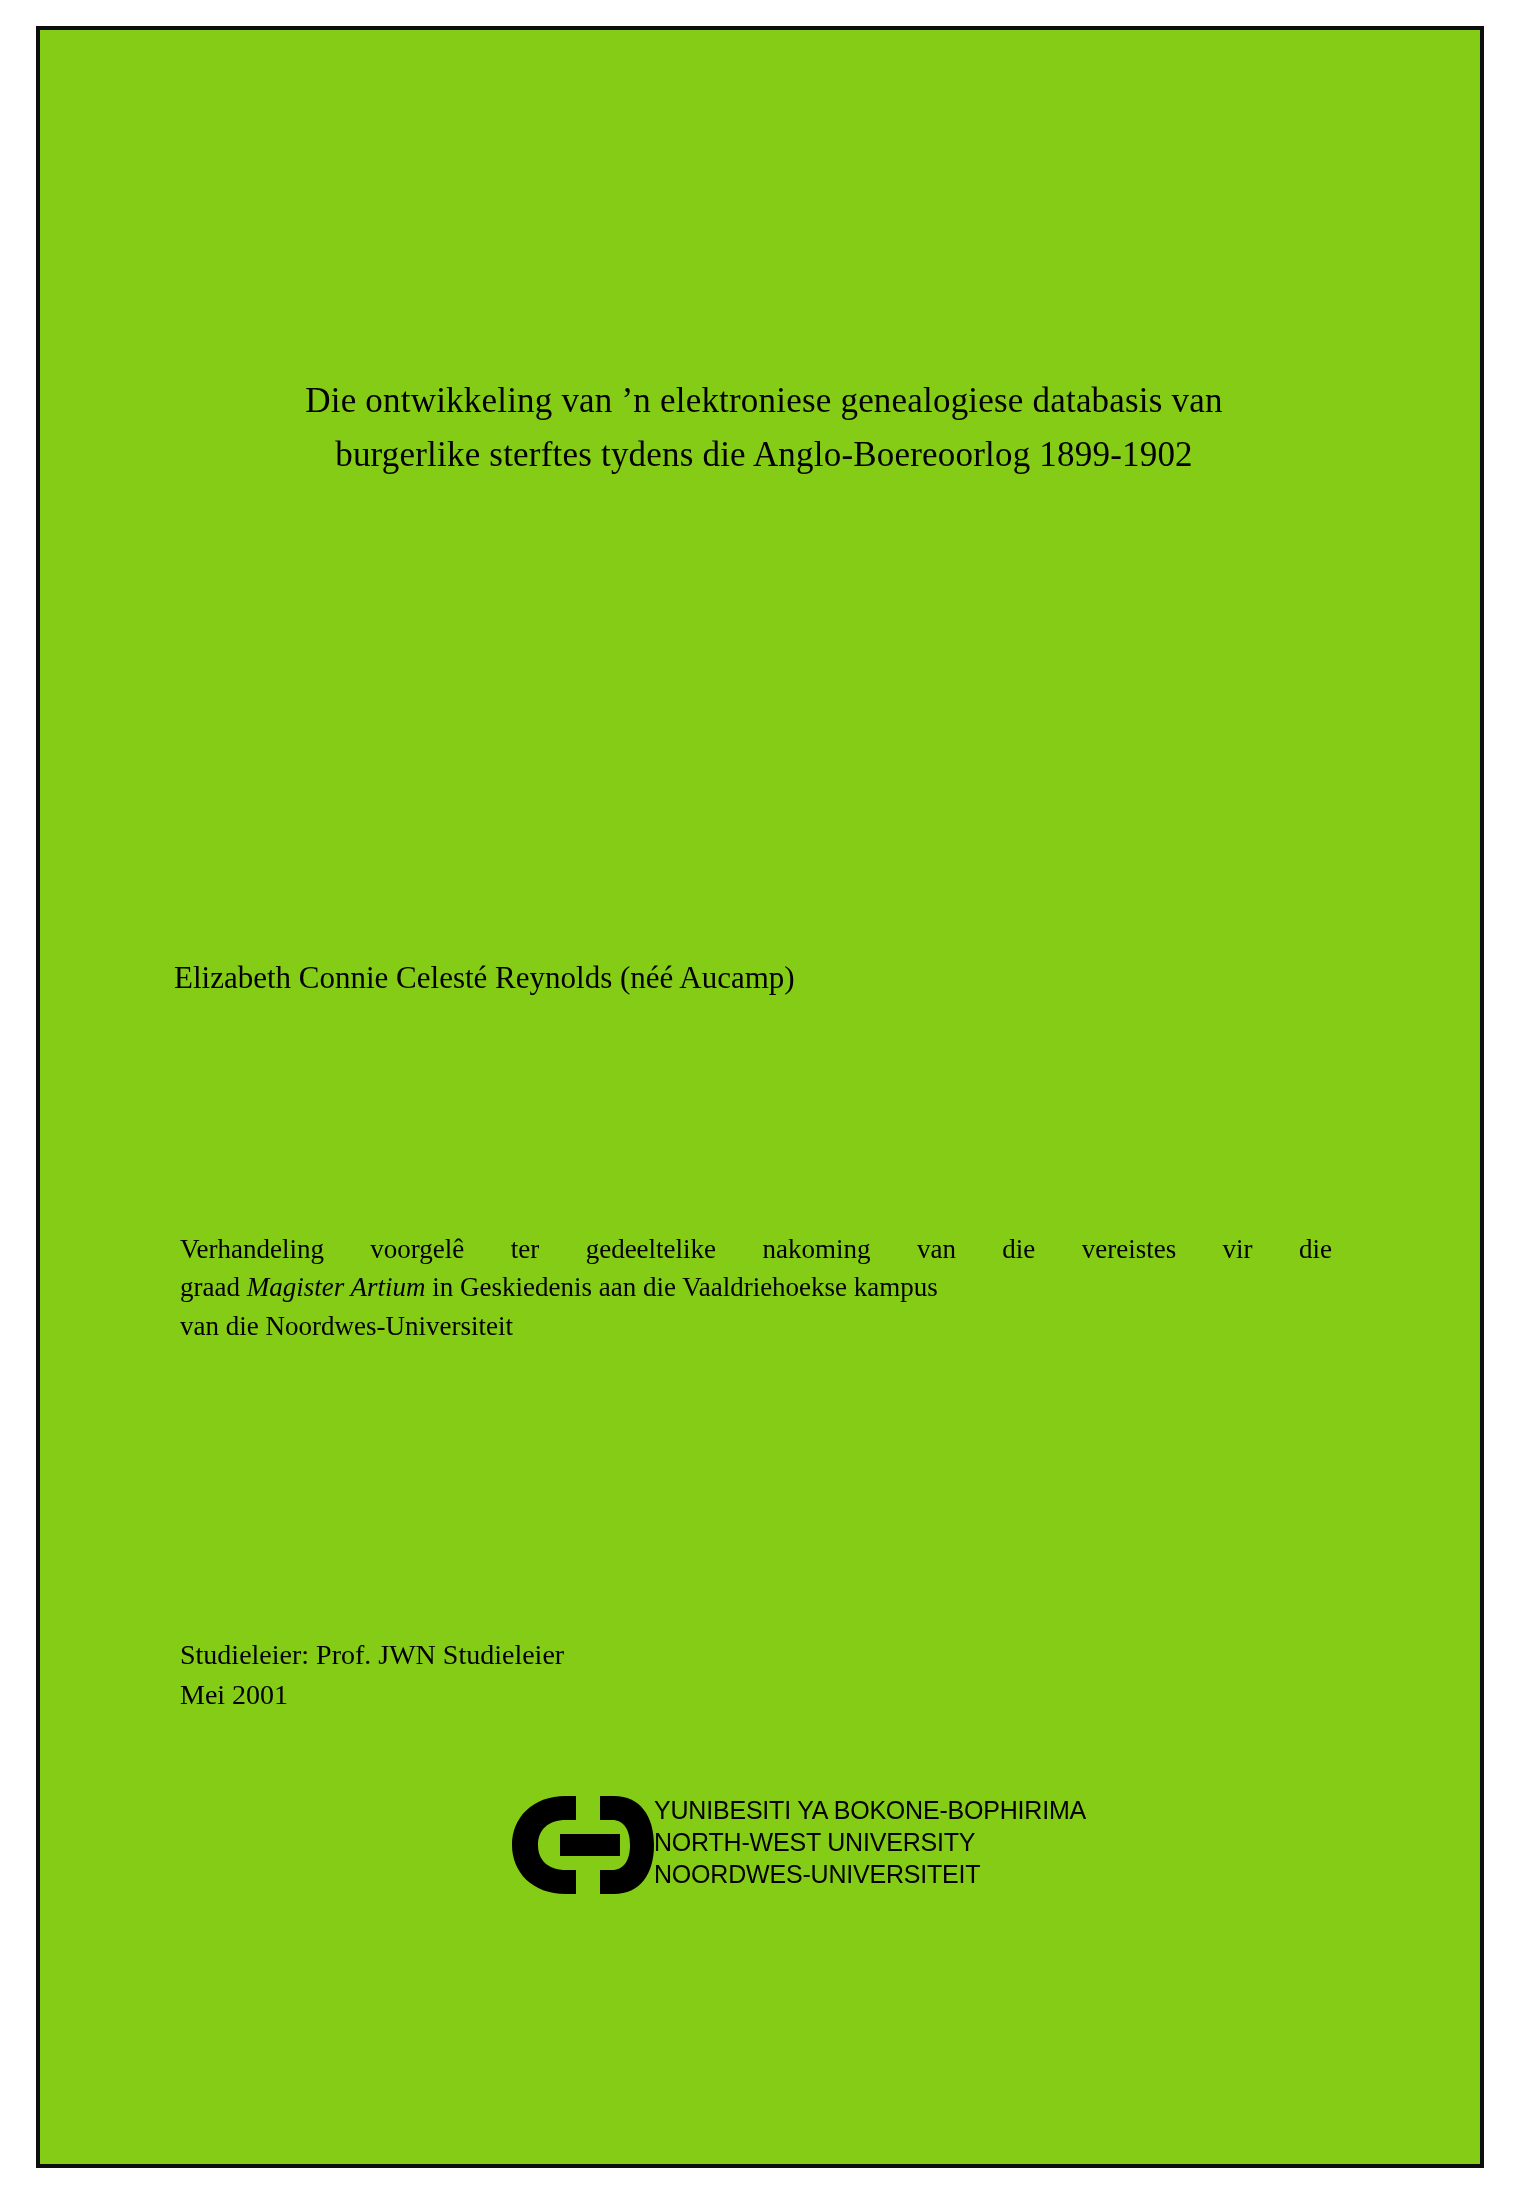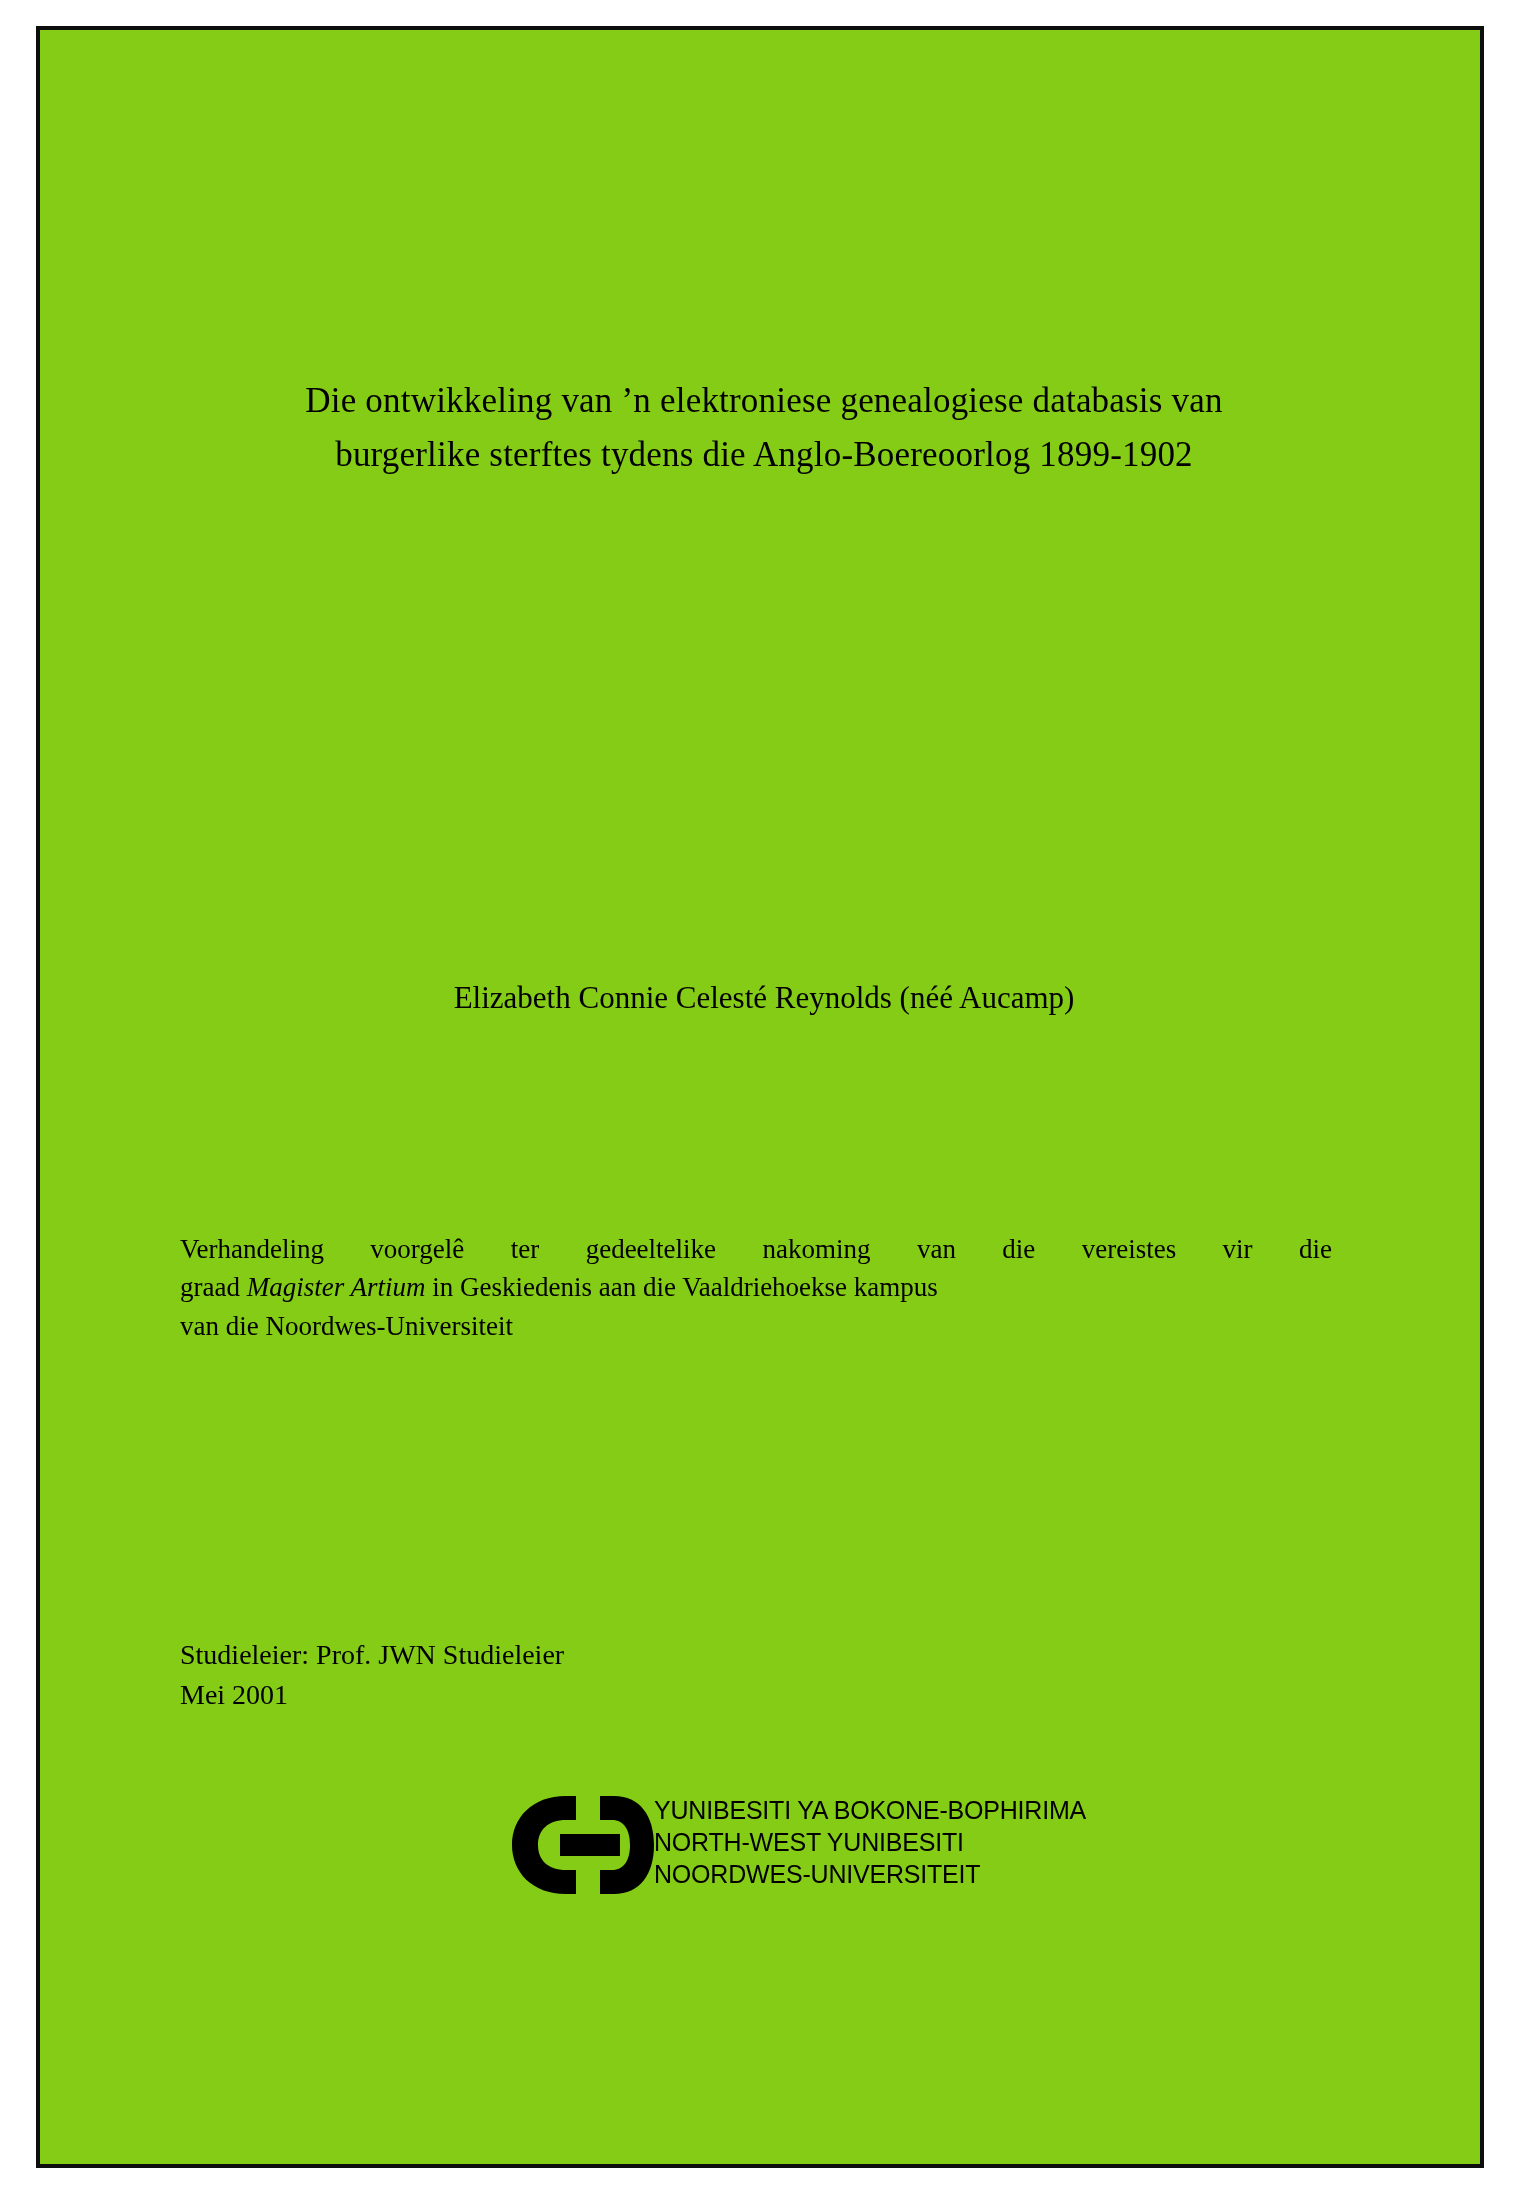--- a/index.html
+++ b/index.html
@@ -65,23 +65,21 @@
     width: 1180px;
     text-align: center;
     font-size: 25px;
   }
 
   .author {
     position: absolute;
     top: 930px;
     left: 0;
     width: 1180px;
-    text-align: center;
     font-size: 31px;
-    margin-top: 20px;
   }
 
   .statement {
     position: absolute;
     top: 1200px;
     left: 6px;
     width: 1152px;
     font-size: 27px;
     line-height: 1.42;
   }
@@ -158,20 +156,20 @@
       </div>
 
       <div class="logo-row">
         <svg class="logo-mark" viewBox="0 0 160 110" aria-hidden="true">
           <path d="M62 6 C28 6 8 28 8 55 C8 82 28 104 62 104 L72 104 L72 80 L62 80 C44 80 34 70 34 55 C34 40 44 30 62 30 L72 30 L72 6 Z" fill="#000000"></path>
           <rect x="56" y="44" width="60" height="22" fill="#000000"></rect>
           <path d="M96 6 L110 6 C136 6 150 26 150 55 C150 84 136 104 110 104 L96 104 L96 80 L108 80 C120 80 126 70 126 55 C126 40 120 30 108 30 L96 30 Z" fill="#000000"></path>
         </svg>
         <div class="logo-text">
           <div>YUNIBESITI YA BOKONE-BOPHIRIMA</div>
-          <div>NORTH-WEST YUNIBESITI</div>
+          <div>NORTH-WEST UNIVERSITY</div>
           <div>NOORDWES-UNIVERSITEIT</div>
         </div>
       </div>
 
     </div>
   </div>
 </div>
 
 </body></html>

